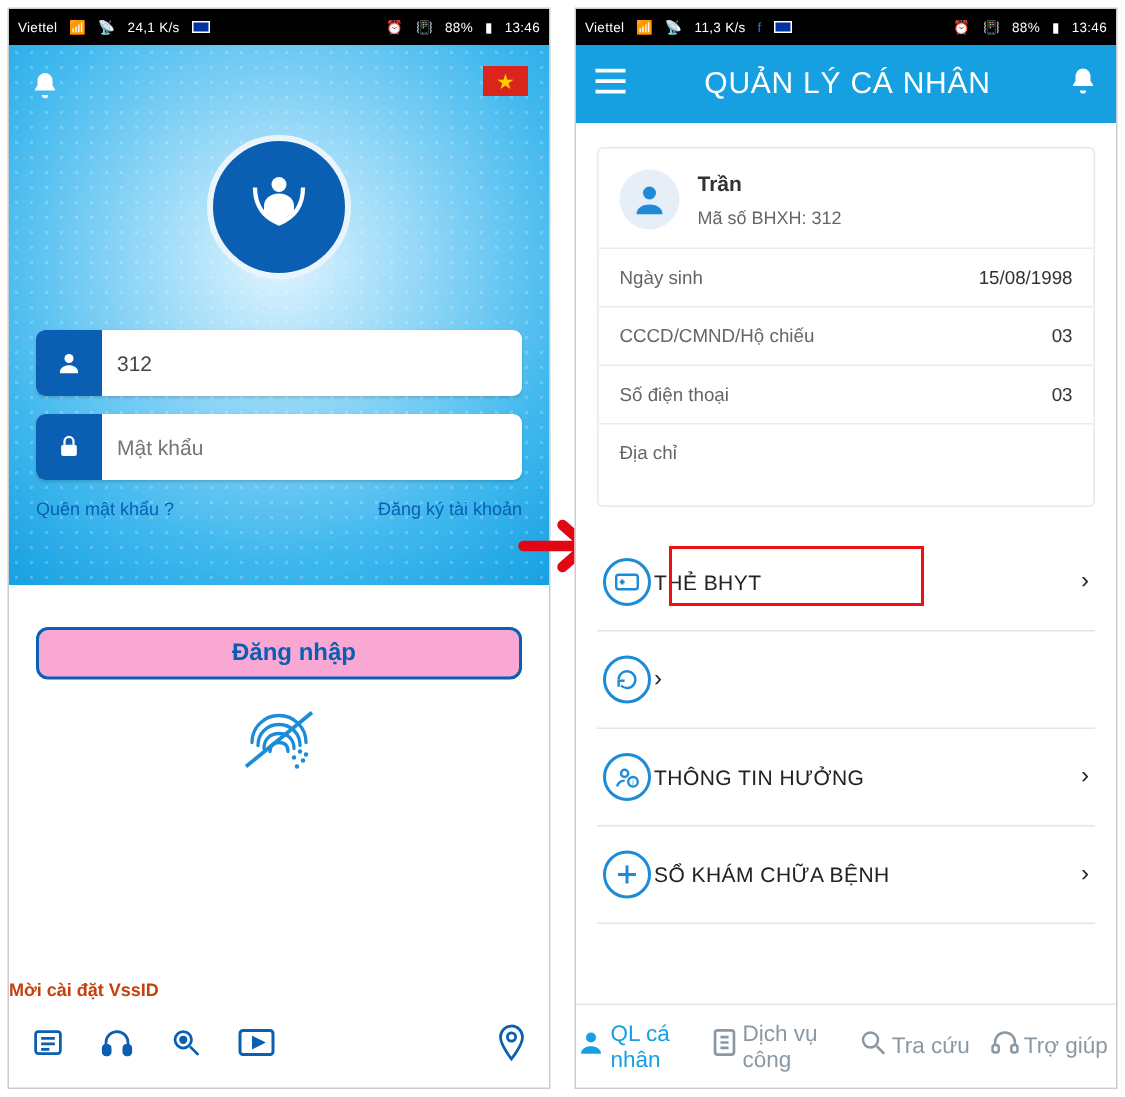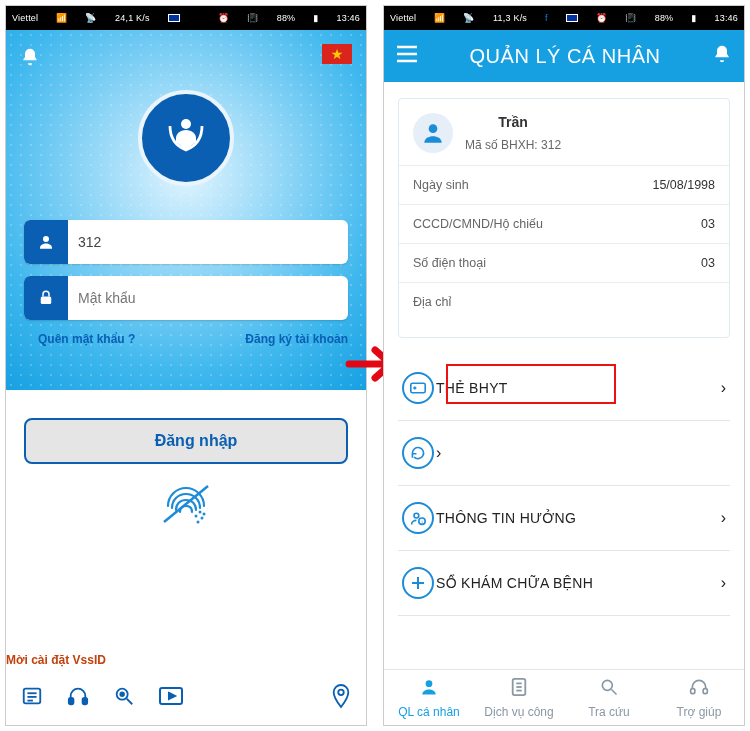--- a/index.html
+++ b/index.html
@@ -3,64 +3,64 @@
 <meta charset="utf-8">
 <style>
   * { box-sizing: border-box; margin: 0; padding: 0; font-family: Arial, Helvetica, sans-serif; }
   body { background: #fff; width: 750px; height: 731px; position: relative; overflow: hidden; }
   .phone { position: absolute; width: 362px; height: 721px; top: 5px; border: 1px solid #ccc; background: #fff; overflow: hidden; }
   .phone-left { left: 5px; }
   .phone-right { right: 5px; }
 
   
   .statusbar { height: 24px; background: #000; color: #fff; font-size: 10px; display: flex; align-items: center; justify-content: space-between; padding: 0 6px; }
-  .sb-left, .sb-right { display: flex; align-items: center; gap: 18px; }
+  .sb-left, .sb-right { display: flex; align-items: center; gap: 8px; }
   .sb-item { font-size: 9px; letter-spacing: 0.2px; }
   .sb-flag { width: 12px; height: 8px; background: #0033a0; border: 0.5px solid #fff; display: inline-block; }
 
   
   .login-top { height: 360px; background: radial-gradient(circle at 50% 40%, #e0f4ff 0%, #40b8ee 70%, #16a0e2 100%); position: relative; overflow: hidden; }
   .login-top::after { content:""; position:absolute; inset:0; background-image: radial-gradient(circle, rgba(255,255,255,0.35) 1px, transparent 1px); background-size: 10px 10px; opacity:0.6;}
   .login-bell { position: absolute; top: 16px; left: 14px; color: #fff; z-index:2;}
   .flag { position: absolute; top: 14px; right: 14px; width: 30px; height: 20px; background: #da251d; display:flex;align-items:center;justify-content:center;z-index:2;}
   .flag::after{content:"★";color:#ffcd00;font-size:14px;}
   .logo-wrap { position:absolute; top:60px; left:50%; transform:translateX(-50%); text-align:center; z-index:2;}
   .logo-circle { width:96px;height:96px;border-radius:50%;background:#0a5fb3;border:4px solid #e9f4fb;display:flex;align-items:center;justify-content:center;position:relative;}
   .logo-inner { color:#fff;font-size:38px; }
   .login-form { position:absolute; top:190px; left:18px; right:18px; z-index:3;}
   .input-row { background:#fff; border-radius:6px; display:flex; align-items:center; height:44px; margin-bottom:12px; box-shadow:0 1px 2px rgba(0,0,0,0.15);}
   .input-ico { width:44px; height:44px; background:#0a5fb3; color:#fff; display:flex;align-items:center;justify-content:center; border-radius:6px 0 0 6px;}
   .input-field { flex:1; border:none; outline:none; font-size:14px; padding:0 10px; color:#444;}
-  .login-links { position:absolute; top:302px; left:32px; right:18px; display:flex; justify-content:space-between; font-size:12px; color:#0a5fb3; z-index:3;font-weight:bold;}
-  .login-btn { margin: 28px 18px 0; border:2px solid #0a5fb3; color:#0a5fb3; background:#e5e5e5; height:46px; border-radius:8px; display:flex;align-items:center;justify-content:center; font-size:16px; font-weight:bold;padding-left:20px;}
+  .login-links { position:absolute; top:302px; left:18px; right:18px; display:flex; justify-content:space-between; font-size:12px; color:#0a5fb3; z-index:3;}
+  .login-btn { margin: 28px 18px 0; border:2px solid #0a5fb3; color:#0a5fb3; background:#f9a8d4; height:35px; border-radius:8px; display:flex;align-items:center;justify-content:center; font-size:16px; font-weight:bold;padding-left:20px;}
   .biometric { text-align:center; margin-top:18px; color:#1c8bd8;}
   .install-txt { position:absolute; bottom:58px; width:100%; text-align:left; font-size:12px; color:#c2410c;font-weight:bold;}
   .bottom-icons-left { position:absolute; bottom:12px; left:0; right:0; display:flex; align-items:center; padding:0 14px; gap:22px; color:#0a5fb3;}
   .bottom-icons-left .spacer{flex:1;}
 
   
   .header-bar { height:52px; background:#16a0e2; color:#fff; display:flex; align-items:center; padding:0 12px; gap:12px;}
   .header-title { flex:1; text-align:center; font-size:20px; letter-spacing:0.5px; font-weight:500;}
   .card { margin:16px 14px 10px; border:1px solid #dfeaf1; border-radius:4px; padding:0; font-size:13px; color:#333;}
   .card-head { display:flex; align-items:center; gap:12px; padding:14px 14px 12px;}
   .avatar { width:40px;height:40px;border-radius:50%;background:#e6eef8;display:flex;align-items:center;justify-content:center;color:#0a5fb3;}
-  .card-head-txt .name{font-weight:bold; color:#333; font-size:14px;text-align:center;}
+  .card-head-txt .name{font-weight:bold; color:#333; font-size:14px;}
   .card-head-txt .sub{color:#666; font-size:12px; margin-top:8px;}
   .card-row { display:flex; justify-content:space-between; padding:12px 14px; border-top:1px solid #e8edf1; color:#666; font-size:12.5px;gap:36px;}
   .card-row .val{color:#333;margin-left:47px;}
 
   .menu-list { margin: 18px 14px 0;}
   .menu-item { display:flex; align-items:center; gap:2px; padding:16px 4px; border-bottom:1px solid #e0e6eb;}
   .menu-icon { width:32px;height:32px;border:2px solid #1c8bd8;border-radius:50%;display:flex;align-items:center;justify-content:center;color:#1c8bd8;font-size:15px;}
   .menu-label { flex:1; font-size:14px; color:#222; letter-spacing:0.3px;}
   .highlight-box { position:absolute; border:2px solid #e11; pointer-events:none;}
   .chevron { color:#222; font-size:16px;}
 
   .tabbar { position:absolute; bottom:0; left:0; right:0; height:56px; border-top:1px solid #e3e8ec; display:flex; background:#fff;}
-  .tab { flex:1; display:flex; flex-direction:column; align-items:center; justify-content:center; gap:3px; font-size:12px; color:#8a98a4;}
+  .tab { flex:1; display:flex; flex-direction:row; align-items:center; justify-content:center; gap:3px; font-size:15px; color:#8a98a4;}
   .tab.active { color:#16a0e2;}
   .tab-ico { font-size:18px;}
 
   
   .big-arrow { position:absolute; top:344px; left:50%; transform:translateX(-50%); color:#e30613; }
   .big-arrow svg{display:block;}
 
   svg { overflow:visible;}
 </style>
 </head>

